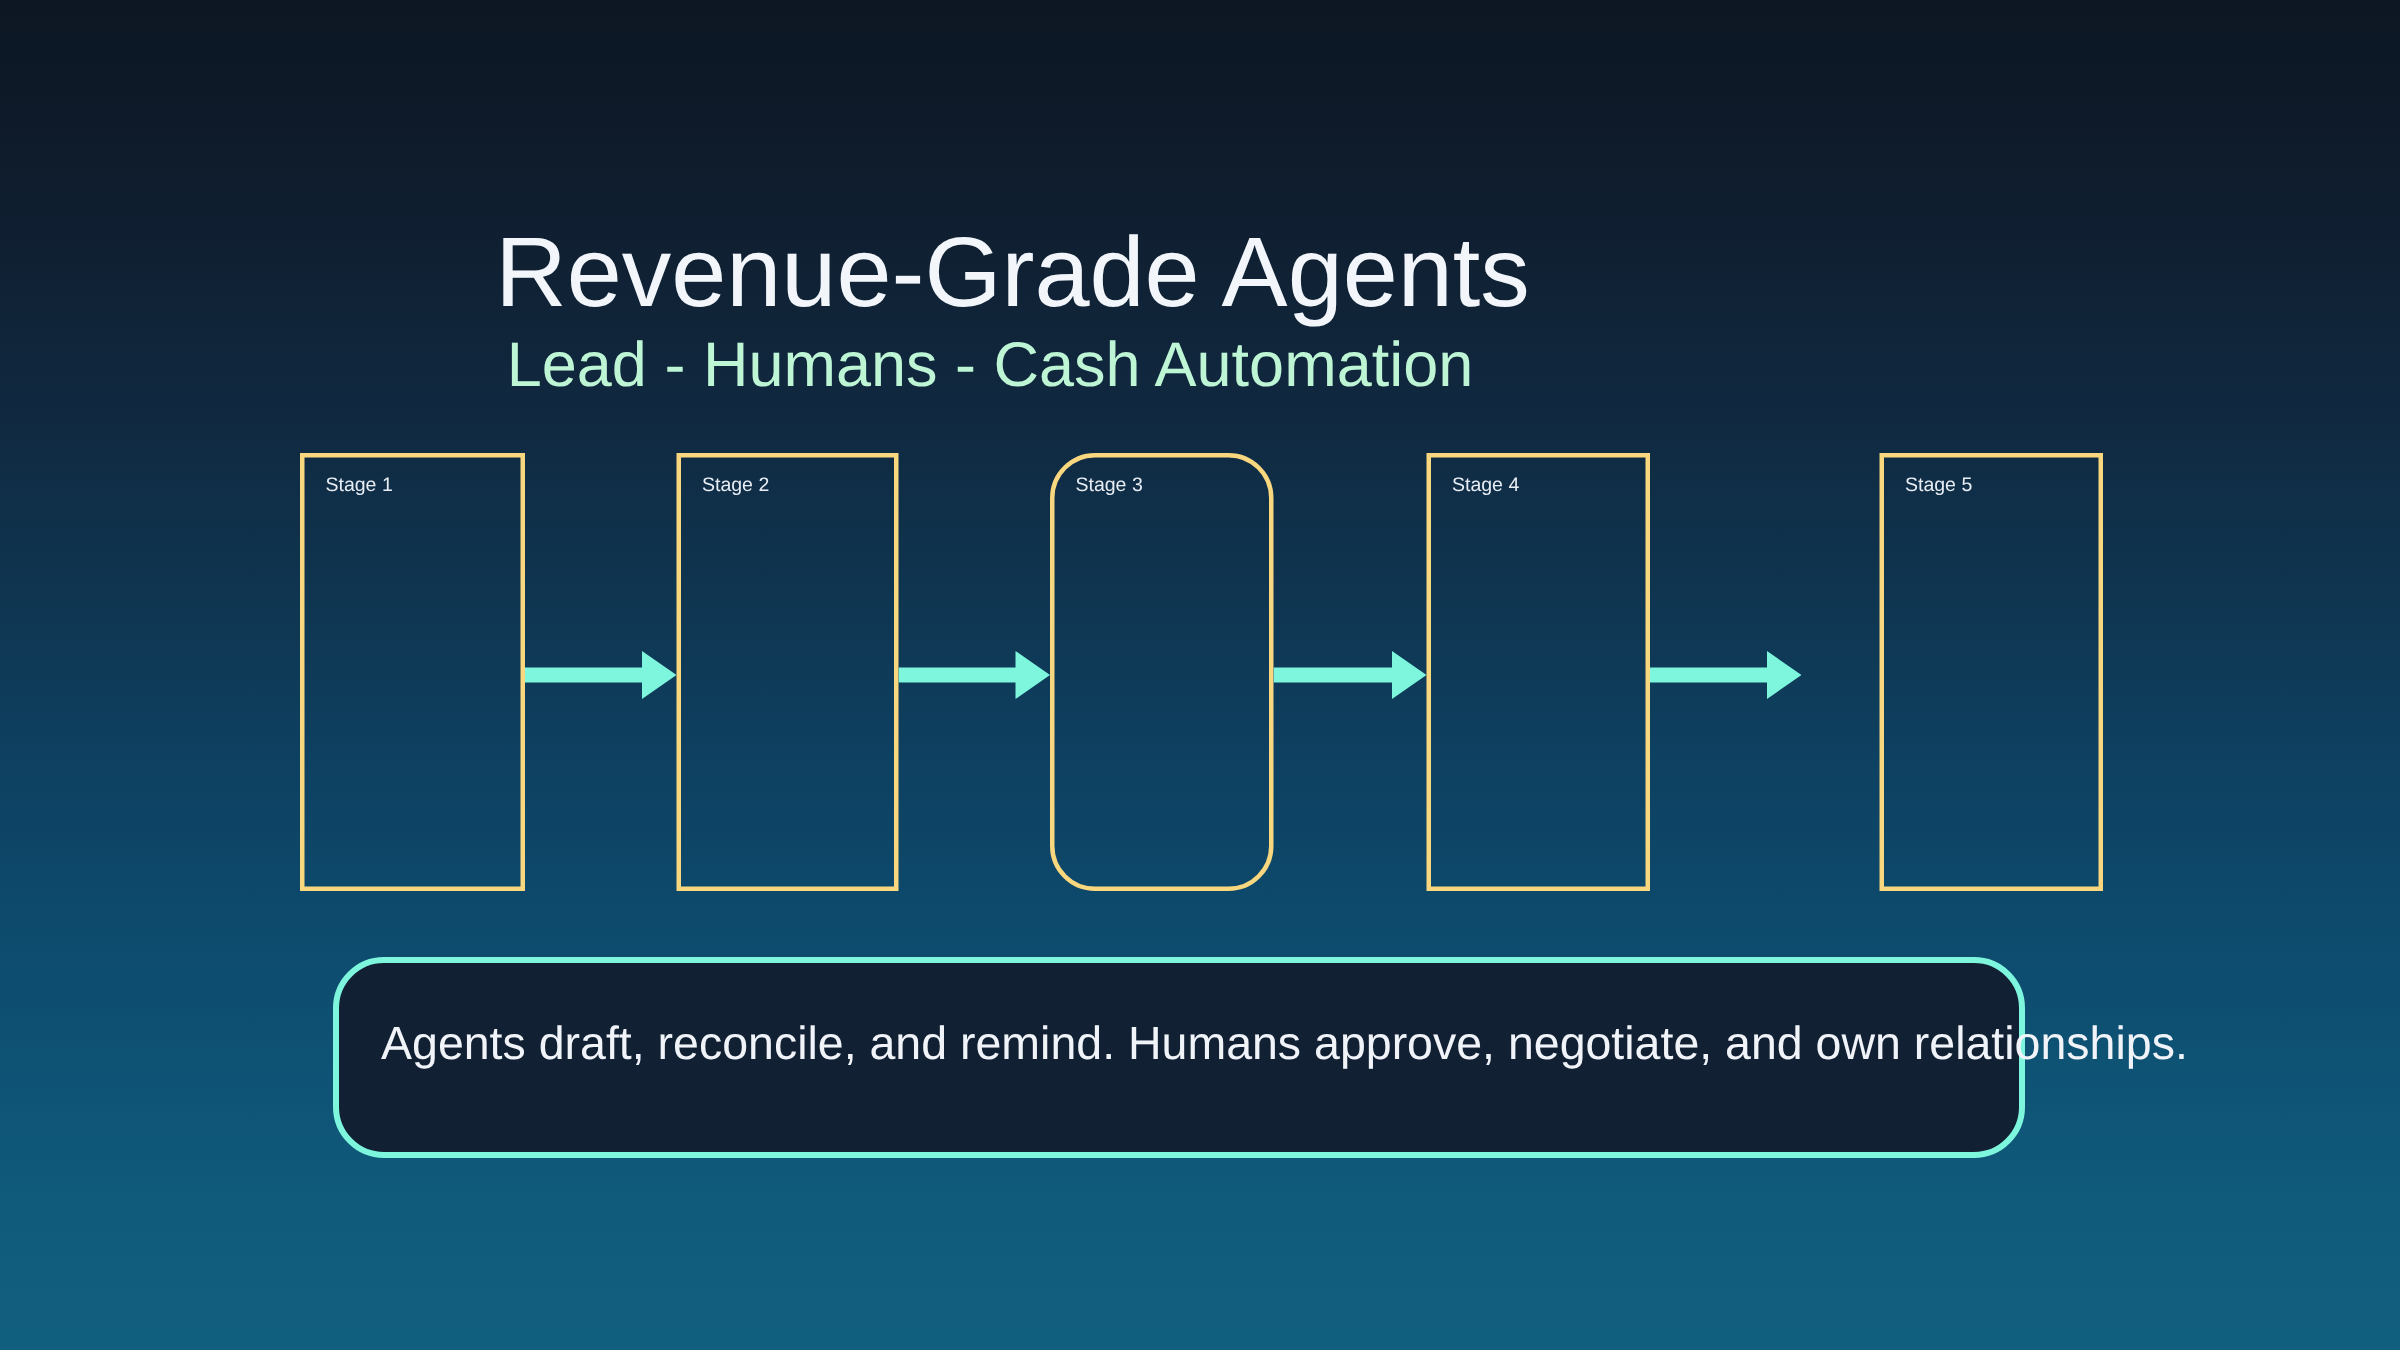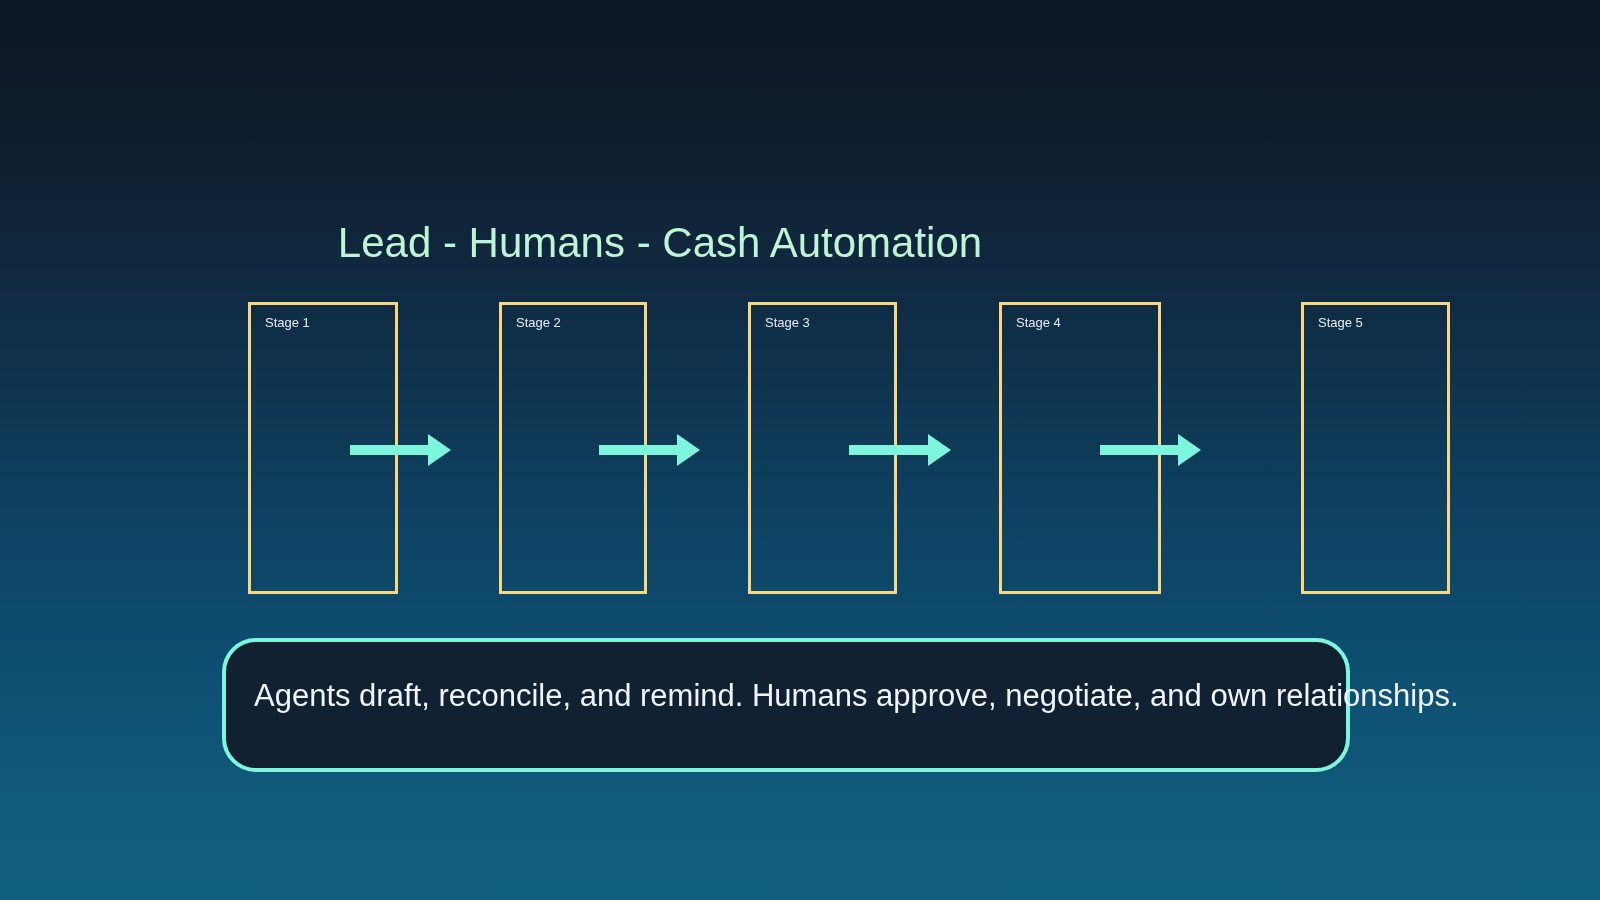--- a/index.html
+++ b/index.html
@@ -65,21 +65,20 @@
     width: 1600px;
     height: 900px;
   }
   .stage-box {
     position: absolute;
     top: 302px;
     height: 292px;
     box-sizing: border-box;
     border: 3px solid #f9d77e;
     background: transparent;
-    margin-left: 48px;
   }
   .stage-label {
     position: absolute;
     left: 14px;
     top: 10px;
     color: #e8edf3;
     font-size: 13px;
     font-weight: normal;
     line-height: 1.2;
     white-space: nowrap;
@@ -114,20 +113,21 @@
     font-weight: normal;
     line-height: 40px;
     white-space: nowrap;
   }
 </style>
 </head>
 <body>
 
 <div id="slide">
 
+  <h1 id="title">Revenue-Grade Agents</h1>
 
   <h2 id="subtitle">Lead - Humans - Cash Automation</h2>
 
   <div id="pipeline">
 
     <div class="stage-box" style="left:200px; width:150px;">
       <span class="stage-label">Stage 1</span>
     </div>
 
     <div class="arrow" style="left:350px; width:101px;">
@@ -139,31 +139,31 @@
     <div class="stage-box" style="left:451px; width:148px;">
       <span class="stage-label">Stage 2</span>
     </div>
 
     <div class="arrow" style="left:599px; width:101px;">
       <svg width="101" height="36" viewBox="0 0 101 36">
         <path d="M0,13 L78,13 L78,2 L101,18 L78,34 L78,23 L0,23 Z" fill="#7df6dd"></path>
       </svg>
     </div>
 
-    <div class="stage-box" style="left:700px; width:149px;">
+    <div class="stage-box" style="left:700px; width:149px;border-radius:30px;">
       <span class="stage-label">Stage 3</span>
     </div>
 
     <div class="arrow" style="left:849px; width:102px;">
       <svg width="102" height="36" viewBox="0 0 102 36">
         <path d="M0,13 L79,13 L79,2 L102,18 L79,34 L79,23 L0,23 Z" fill="#7df6dd"></path>
       </svg>
     </div>
 
-    <div class="stage-box" style="left:951px; width:162px;">
+    <div class="stage-box" style="left:951px; width:149px;">
       <span class="stage-label">Stage 4</span>
     </div>
 
     <div class="arrow" style="left:1100px; width:101px;">
       <svg width="101" height="36" viewBox="0 0 101 36">
         <path d="M0,13 L78,13 L78,2 L101,18 L78,34 L78,23 L0,23 Z" fill="#7df6dd"></path>
       </svg>
     </div>
 
     <div class="stage-box" style="left:1253px; width:149px;">

